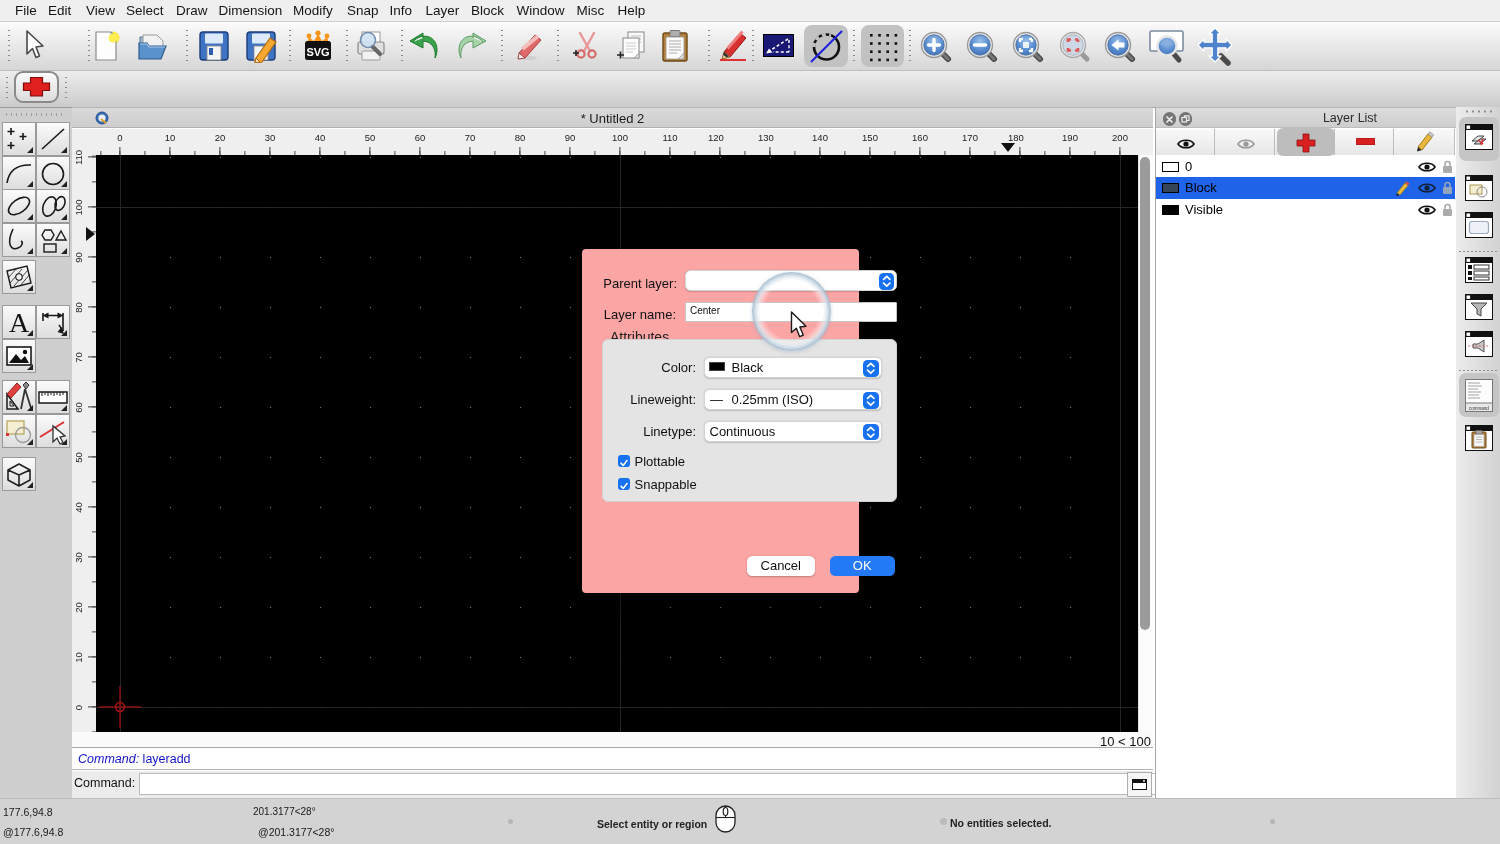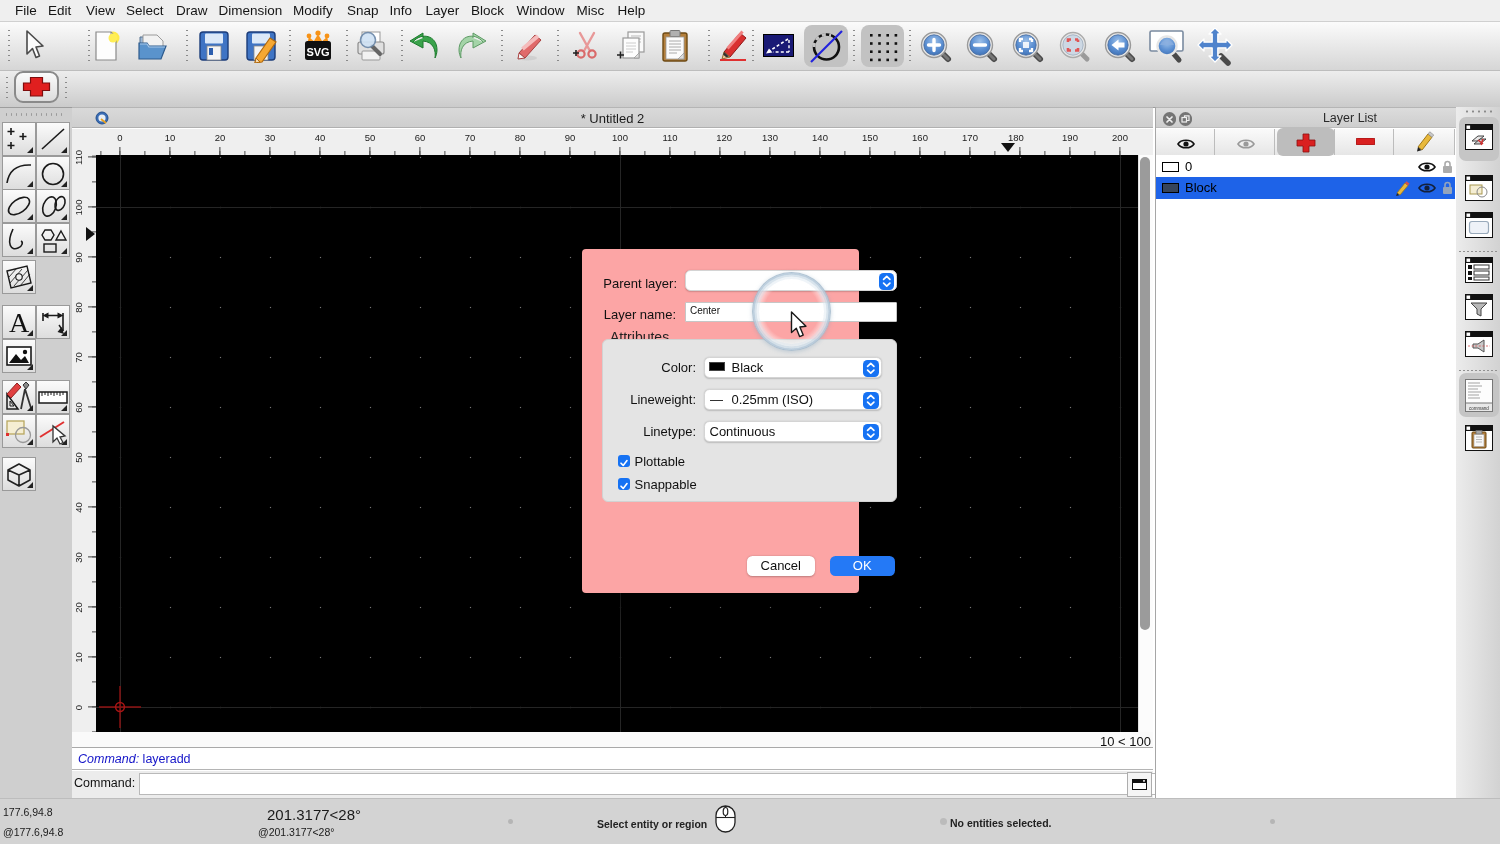--- a/index.html
+++ b/index.html
@@ -408,22 +408,22 @@
       <span class="rnum" style="left:136px;top:3px;width:24px;text-align:center">20</span>
       <span class="rnum" style="left:186px;top:3px;width:24px;text-align:center">30</span>
       <span class="rnum" style="left:236px;top:3px;width:24px;text-align:center">40</span>
       <span class="rnum" style="left:286px;top:3px;width:24px;text-align:center">50</span>
       <span class="rnum" style="left:336px;top:3px;width:24px;text-align:center">60</span>
       <span class="rnum" style="left:386px;top:3px;width:24px;text-align:center">70</span>
       <span class="rnum" style="left:436px;top:3px;width:24px;text-align:center">80</span>
       <span class="rnum" style="left:486px;top:3px;width:24px;text-align:center">90</span>
       <span class="rnum" style="left:536px;top:3px;width:24px;text-align:center">100</span>
       <span class="rnum" style="left:586px;top:3px;width:24px;text-align:center">110</span>
-      <span class="rnum" style="left:636px;top:3px;width:24px;text-align:right">120</span>
-      <span class="rnum" style="left:686px;top:3px;width:24px;text-align:center">130</span>
+      <span class="rnum" style="left:636px;top:3px;width:24px;text-align:left">120</span>
+      <span class="rnum" style="left:686px;top:3px;width:24px;text-align:left">130</span>
       <span class="rnum" style="left:736px;top:3px;width:24px;text-align:center">140</span>
       <span class="rnum" style="left:786px;top:3px;width:24px;text-align:center">150</span>
       <span class="rnum" style="left:836px;top:3px;width:24px;text-align:center">160</span>
       <span class="rnum" style="left:886px;top:3px;width:24px;text-align:center">170</span>
       <span class="rnum" style="left:936px;top:3px;width:24px;text-align:left">180</span>
       <span class="rnum" style="left:986px;top:3px;width:24px;text-align:center">190</span>
       <span class="rnum" style="left:1036px;top:3px;width:24px;text-align:center">200</span>
       <div style="position:absolute;left:24px;top:18px;width:1044px;height:8px;background-image:repeating-linear-gradient(90deg,#3a3a3a 0 1.3px,transparent 1.3px 50px);background-position-x:23.4px"></div>
       <div style="position:absolute;left:24px;top:22px;width:1044px;height:4px;background-image:repeating-linear-gradient(90deg,#4a4a4a 0 1.3px,transparent 1.3px 25px);background-position-x:23.4px"></div>
       <div style="position:absolute;left:929px;top:14px;width:0;height:0;border-left:7px solid transparent;border-right:7px solid transparent;border-top:9px solid #111"></div>
@@ -537,20 +537,32 @@
           </svg></div>
         <div style="position:absolute;left:262px;top:5px"><svg width="18" height="12" viewBox="0 0 18 12">
             <path d="M1 6 C4 1 14 1 17 6 C14 11 4 11 1 6 Z" fill="none" stroke="#13203a" stroke-width="1.6"></path>
             <circle cx="9" cy="6" r="2.6" fill="#13203a"></circle>
           </svg></div>
         <div style="position:absolute;left:286px;top:4px"><svg width="11" height="14" viewBox="0 0 11 14">
             <path d="M3 6 V4 a2.5 2.5 0 0 1 5 0 V6" fill="none" stroke="#93a4bd" stroke-width="1.6"></path>
             <rect x="1" y="6" width="9" height="7" rx="1" fill="#93a4bd"></rect>
           </svg></div>
       </div>
+      <div class="lrow" style="top:91.5px;background:#fff">
+        <div class="sw" style="background:#000"></div>
+        <span style="position:absolute;left:29px;top:3px;color:#000">Visible</span>
+        <div style="position:absolute;left:262px;top:5px"><svg width="18" height="12" viewBox="0 0 18 12">
+            <path d="M1 6 C4 1 14 1 17 6 C14 11 4 11 1 6 Z" fill="none" stroke="#111" stroke-width="1.6"></path>
+            <circle cx="9" cy="6" r="2.6" fill="#111"></circle>
+          </svg></div>
+        <div style="position:absolute;left:286px;top:4px"><svg width="11" height="14" viewBox="0 0 11 14">
+            <path d="M3 6 V4 a2.5 2.5 0 0 1 5 0 V6" fill="none" stroke="#ababab" stroke-width="1.6"></path>
+            <rect x="1" y="6" width="9" height="7" rx="1" fill="#ababab"></rect>
+          </svg></div>
+      </div>
     </div>
 <div id="dock">
       <div style="position:absolute;left:7px;top:109px-107px;width:32px;height:3px"></div>
       <div style="position:absolute;left:8px;top:3px;width:31px;height:3px;background-image:radial-gradient(circle,#8a8a8a 1px,transparent 1.2px);background-size:6px 3px"></div>
       <div class="dkact" style="top:10px;height:44px"></div>
       <div class="dkact" style="top:266px;height:44px"></div>
       <svg style="position:absolute;left:9px;top:16.5px" width="28" height="26" viewBox="0 0 28 26">
         <rect x="0.5" y="0.5" width="27" height="25" fill="#fff" stroke="#111"></rect>
         <rect x="0.5" y="0.5" width="27" height="5.5" fill="#111"></rect>
         <rect x="1.5" y="1.5" width="3.6" height="3.4" fill="#fff"></rect>
@@ -619,21 +631,21 @@
         </g>
         <rect x="0.5" y="24" width="27" height="8.5" fill="#e8e8e8" stroke="#777"></rect>
         <text x="14" y="30.5" font-size="4.5" text-anchor="middle" fill="#333" font-family="Liberation Sans">command</text>
       </svg>
       <div style="position:absolute;left:2px;top:143px;width:40px;height:3px;background-image:radial-gradient(circle,#909090 0.8px,transparent 1px);background-size:4px 3px"></div>
       <div style="position:absolute;left:2px;top:262px;width:40px;height:3px;background-image:radial-gradient(circle,#909090 0.8px,transparent 1px);background-size:4px 3px"></div>
     </div>
 <div id="statusbar">
       <span class="s" style="left:3px;top:7px;font-size:10.5px">177.6,94.8</span>
       <span class="s" style="left:3px;top:27px;font-size:10.5px">@177.6,94.8</span>
-      <span class="s" style="left:267px;top:7px;font-size:15px">201.3177&lt;28°</span>
+      <span class="s" style="left:253px;top:7px;font-size:10px">201.3177&lt;28°</span>
       <span class="s" style="left:258px;top:27px;font-size:10.5px">@201.3177&lt;28°</span>
       <span class="s" style="left:597px;top:19px;font-size:10.5px;font-weight:700;color:#222">Select entity or region</span>
       <svg class="s" style="left:715px;top:6px" width="21" height="28" viewBox="0 0 21 28">
         <rect x="1" y="1" width="19" height="26" rx="9.5" fill="#fff" stroke="#222" stroke-width="1.3"></rect>
         <path d="M1 12.5 h19" stroke="#222" stroke-width="1.1"></path>
         <path d="M10.5 1 v11.5" stroke="#222" stroke-width="1"></path>
         <ellipse cx="10.5" cy="6.5" rx="2.3" ry="4" fill="#fff" stroke="#222" stroke-width="1.2"></ellipse>
       </svg>
       <span class="s" style="left:508px;top:20px;width:5px;height:5px;border-radius:50%;background:#b5b5b5"></span>
       <span class="s" style="left:940px;top:19px;width:7px;height:7px;border-radius:50%;background:#bbb"></span>

